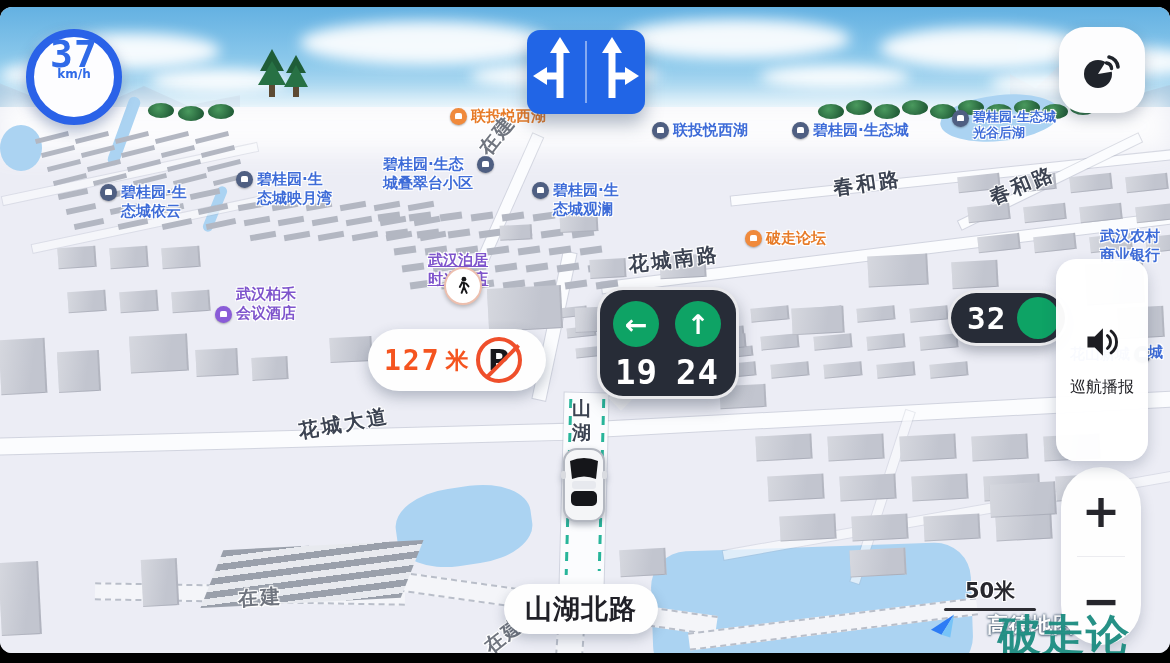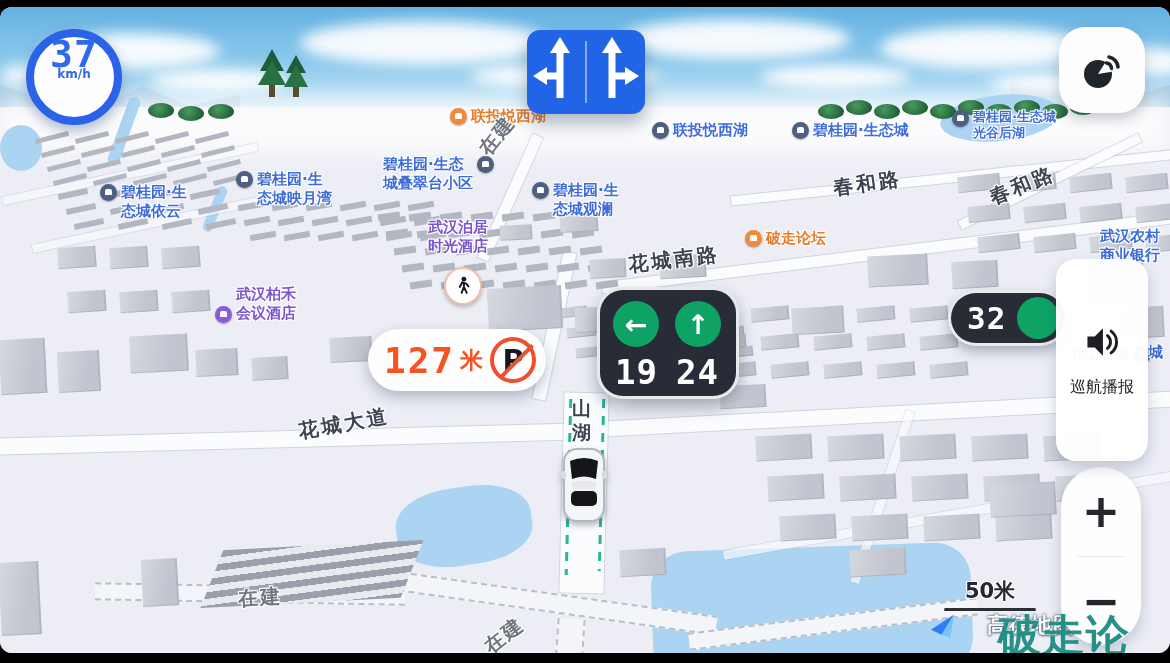--- a/index.html
+++ b/index.html
@@ -85,21 +85,21 @@
   .green-pill{position:absolute;left:948px;top:283px;width:120px;height:56px;background:#272c37;border-radius:28px;
        border:3px solid rgba(250,250,252,.92);box-sizing:border-box;z-index:10;
        display:flex;align-items:center;box-shadow:0 6px 12px rgba(30,40,60,.3);}
   .green-pill .sec{font-family:"DejaVu Sans Mono","Liberation Mono",monospace;font-weight:700;font-size:31px;
        color:#fff;margin-left:16px;letter-spacing:1px;}
   .green-pill .dot{position:absolute;right:6px;top:4px;width:42px;height:42px;border-radius:50%;background:#0ea365;}
 
   .park-badge{position:absolute;left:368px;top:322px;width:178px;height:62px;background:#fefefe;border-radius:31px;
        z-index:13;display:flex;align-items:center;padding-left:16px;box-sizing:border-box;gap:5px;
        box-shadow:0 6px 14px rgba(40,55,80,.3);}
-  .park-badge .dist{font-family:"DejaVu Sans Mono","Liberation Mono",monospace;font-weight:700;font-size:36px;
+  .park-badge .dist{font-family:"DejaVu Sans Mono","Liberation Mono",monospace;font-weight:700;font-size:28px;
        color:#f5541f;letter-spacing:2px;}
   .park-badge .mi{font-size:23px;font-weight:700;color:#f5541f;}
   .nopark{position:relative;width:46px;height:46px;border-radius:50%;border:4px solid #ef4f2b;box-sizing:border-box;
        display:flex;align-items:center;justify-content:center;margin-left:2px;}
   .nopark .p{font-size:29px;font-weight:700;color:#17171c;line-height:1;}
   .nopark .slash{position:absolute;left:21px;top:-2px;width:4px;height:44px;background:#ef4f2b;transform:rotate(45deg);}
 
   .side-panel{position:absolute;left:1056px;top:252px;width:92px;height:202px;background:rgba(255,255,255,.97);
        border-radius:20px;z-index:20;display:flex;flex-direction:column;box-shadow:0 6px 14px rgba(40,55,80,.22);}
   .side-btn{flex:1;display:flex;flex-direction:column;align-items:center;justify-content:center;gap:15px;cursor:pointer;}
@@ -273,20 +273,23 @@
       <span class="lbl">巡航播报</span>
     </div>
   </div>
 
   <div class="zoom-panel hud">
     <div class="zoom-btn">+</div>
     <div class="zoom-div"></div>
     <div class="zoom-btn">−</div>
   </div>
 
+  <div class="road-pill hud">
+    <span>山湖北路</span>
+  </div>
 
   <div class="scale hud">
     <div class="t">50米</div>
     <div class="bar"></div>
   </div>
 
   <div class="amap-logo hud">
     <svg width="27" height="28" viewBox="0 0 28 28">
       <polygon points="1,19 25,3 12,24" fill="#2e7cf5"></polygon>
       <polygon points="12,24 25,3 21,27" fill="#77c3f7"></polygon>
@@ -358,21 +361,21 @@
       </div>
       <div class="map-label k-community" style="left: 532px; top: 174px;">
         <span class="pin pin-blue">
           <i></i>
         </span>
         <span class="txt">
           <div>碧桂园·生</div>
           <div>态城观澜</div>
         </span>
       </div>
-      <div class="map-label k-hotel" style="left: 428px; top: 211px;">
+      <div class="map-label k-hotel" style="left: 428px; top: 244px; text-decoration: underline;">
         <span class="txt">
           <div>武汉泊居</div>
           <div>时光酒店</div>
         </span>
       </div>
       <div class="map-label k-hotel" style="left: 215px; top: 278px; align-items: flex-end;">
         <span class="pin pin-purple">
           <i></i>
         </span>
         <span class="txt">

